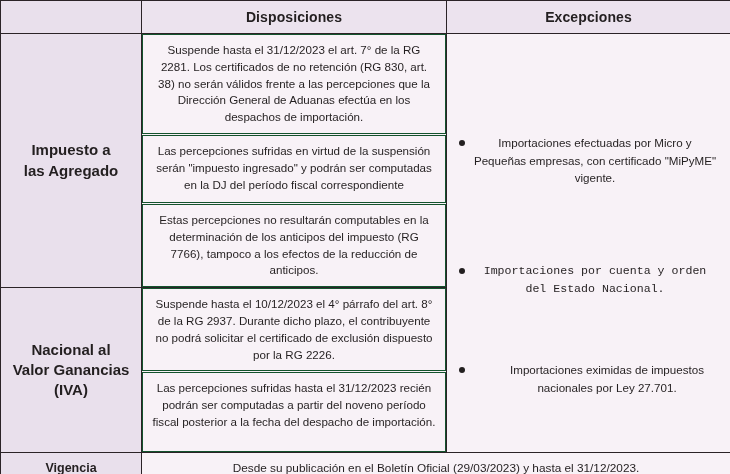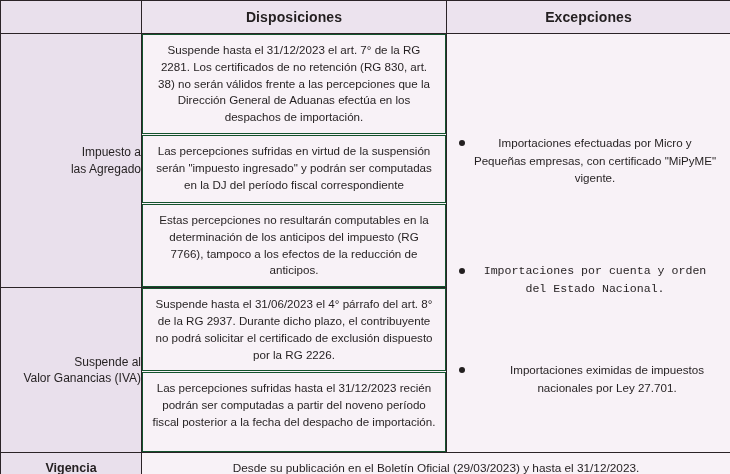--- a/index.html
+++ b/index.html
@@ -52,23 +52,23 @@
     text-align: center;
     font-weight: bold;
     font-size: 14px;
     letter-spacing: .1px;
     color: #231f20;
   }
 
   
   .label-cell {
     background: #e9e0ec;
-    text-align: right;
-    font-weight: normal;
-    font-size: 12px;
+    text-align: center;
+    font-weight: bold;
+    font-size: 15px;
     line-height: 1.35;
     color: #231f20;
     padding: 4px 6px;
   }
 
   
   .disp-cell {
     background: #f8f2f7;
     padding: 0;
     vertical-align: top;
@@ -192,27 +192,27 @@
           <div class="exc-item" style="margin-top:56px;gap:24px;">
             <span class="bullet-dot"></span>
             <span class="exc-text">Importaciones eximidas de impuestos nacionales por Ley 27.701.</span>
           </div>
         </div>
       </td>
     </tr>
 
     <tr>
       <td class="label-cell">
-        <div>Suspende al</div>
+        <div>Nacional al</div>
         <div>Valor Ganancias (IVA)</div>
       </td>
 
       <td class="disp-cell">
         <div class="disp-stack">
-          <div class="disp-box" style="min-height:80px;">Suspende hasta el 31/06/2023 el 4° párrafo del art. 8° de la RG 2937. Durante dicho plazo, el contribuyente no podrá solicitar el certificado de exclusión dispuesto por la RG 2226.</div>
+          <div class="disp-box" style="min-height:80px;">Suspende hasta el 10/12/2023 el 4° párrafo del art. 8° de la RG 2937. Durante dicho plazo, el contribuyente no podrá solicitar el certificado de exclusión dispuesto por la RG 2226.</div>
           <div class="disp-box" style="min-height:80px;">Las percepciones sufridas hasta el 31/12/2023 recién podrán ser computadas a partir del noveno período fiscal posterior a la fecha del despacho de importación.</div>
         </div>
       </td>
     </tr>
 
     <tr>
       <td class="foot-label">Vigencia</td>
       <td class="foot-value" colspan="2">Desde su publicación en el Boletín Oficial (29/03/2023) y hasta el 31/12/2023.</td>
     </tr>
   </tbody>

